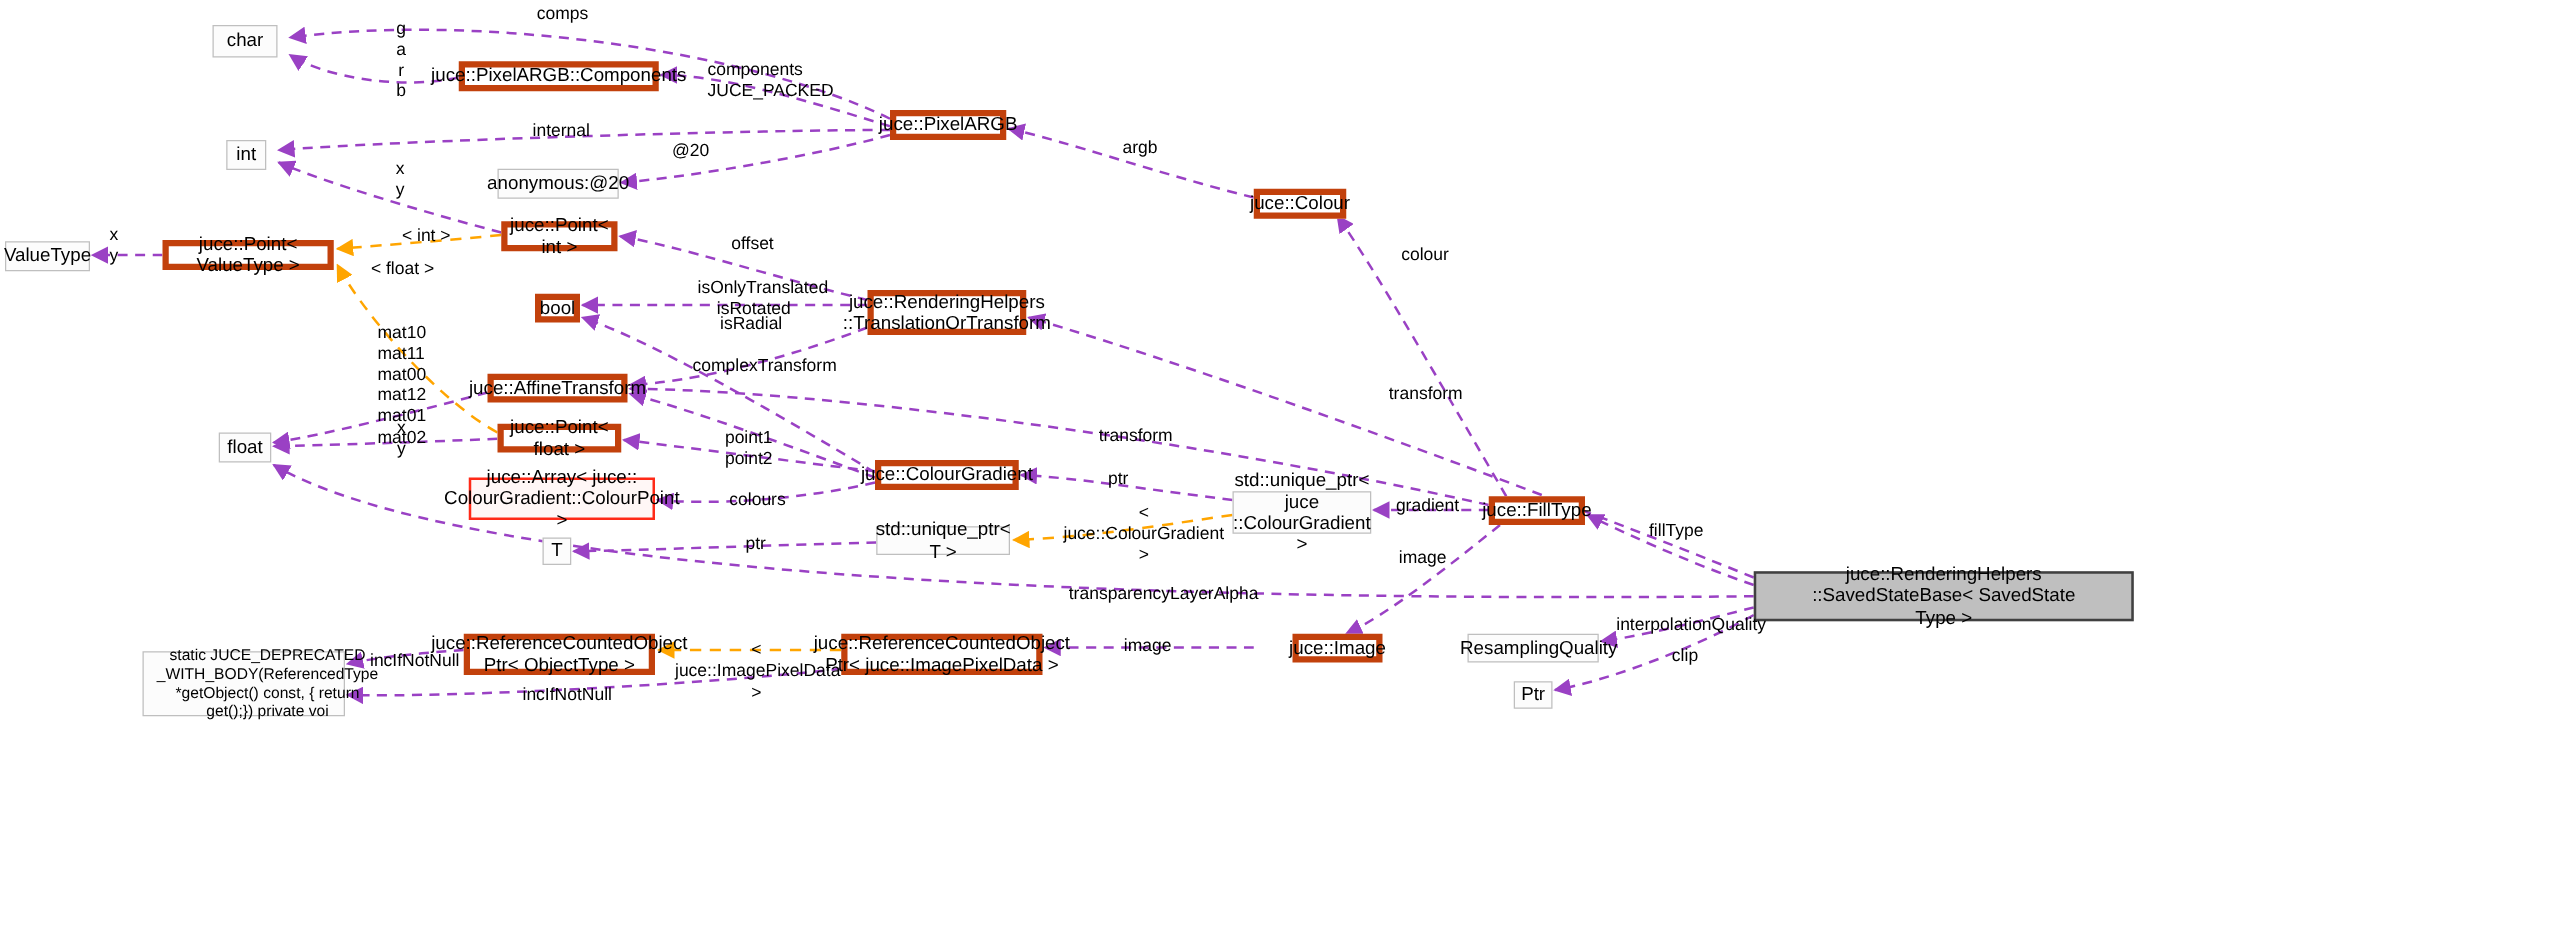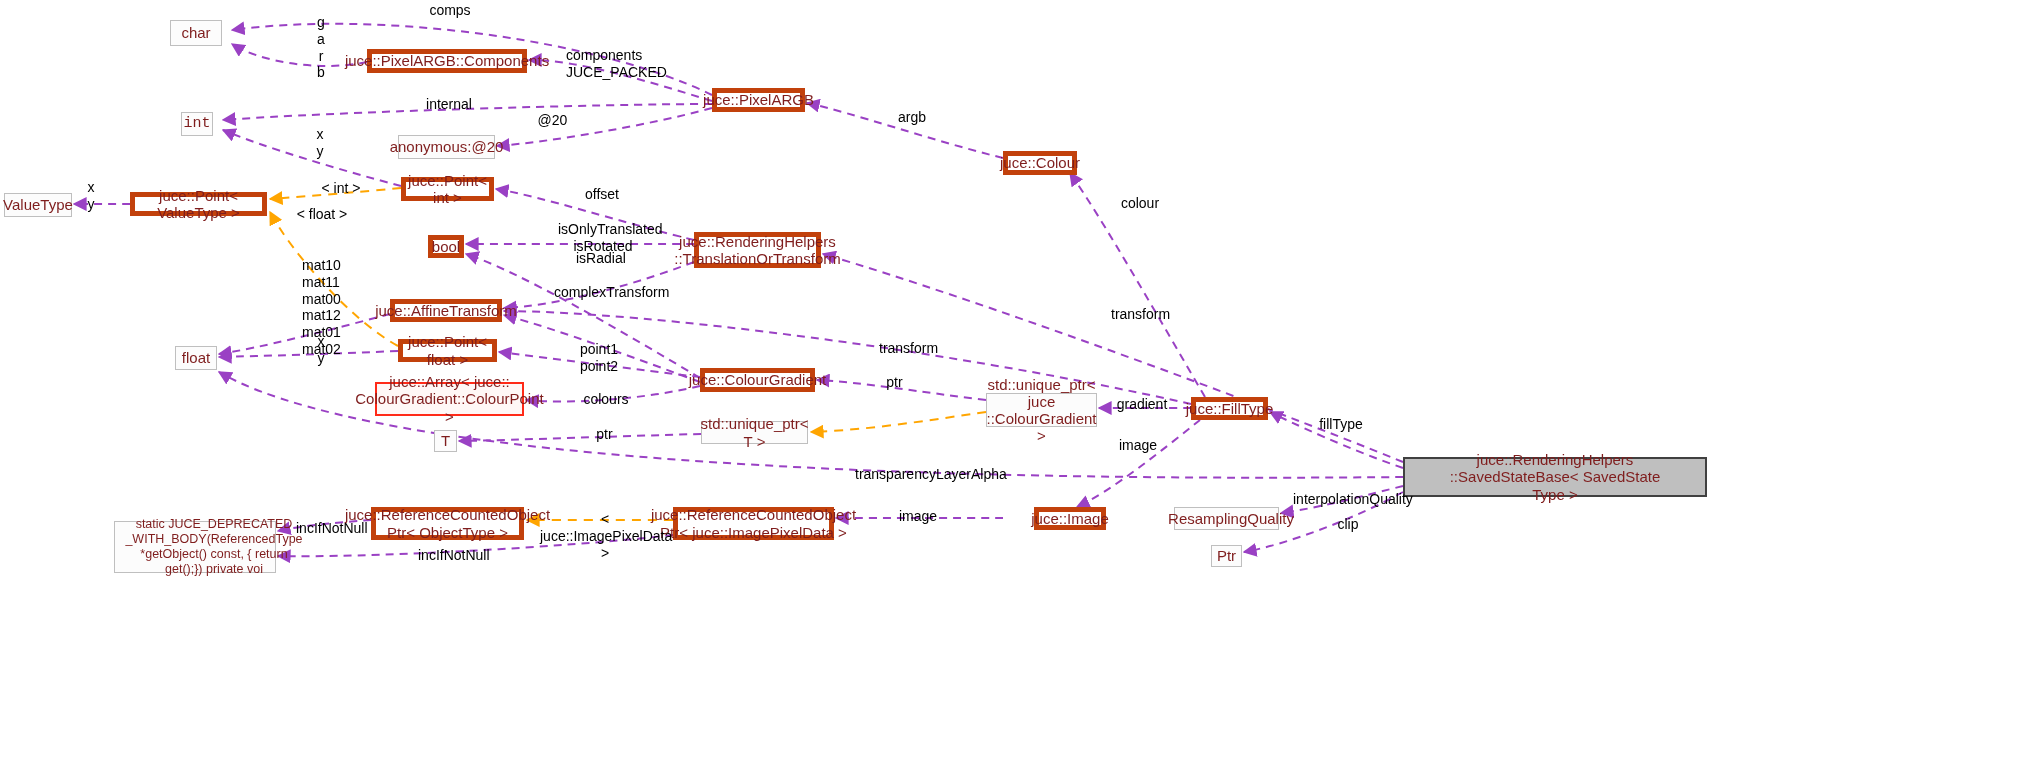--- a/index.html
+++ b/index.html
@@ -24,21 +24,21 @@
   }
   .node {
     position: absolute;
     box-sizing: border-box;
     display: flex;
     align-items: center;
     justify-content: center;
     text-align: center;
     font-size: 15px;
     line-height: 1.15;
-    color: #7f1d1d;
+    color: #000000;
     background: #ffffff;
     white-space: pre-line;
     padding: 2px 6px;
   }
   
   .node.plain {
     border: 1px solid #bfbfbf;
     background: #fcfcfc;
   }
   
@@ -162,21 +162,21 @@
       <path d="M 673,520 C 620,520 570,520 527,520"></path>
     </g>
   </svg>
 
   <div class="node plain" style="left:170px;top:20px;width:52px;height:26px;">char</div>
 
   <div class="node cls" style="left:367px;top:49px;width:160px;height:24px;">juce::PixelARGB::Components</div>
 
   <div class="node cls" style="left:712px;top:88px;width:93px;height:24px;">juce::PixelARGB</div>
 
-  <div class="node plain" style="left:181px;top:112px;width:32px;height:24px;font-family:Liberation Mono, monospace;">int</div>
+  <div class="node plain" style="left:181px;top:112px;width:32px;height:24px;">int</div>
 
   <div class="node plain" style="left:398px;top:135px;width:97px;height:24px;">anonymous:@20</div>
 
   <div class="node cls" style="left:1003px;top:151px;width:74px;height:24px;">juce::Colour</div>
 
   <div class="node plain" style="left:4px;top:193px;width:68px;height:24px;">ValueType</div>
 
   <div class="node cls" style="left:130px;top:192px;width:137px;height:24px;">juce::Point&lt; ValueType &gt;</div>
 
   <div class="node cls" style="left:401px;top:177px;width:93px;height:24px;">juce::Point&lt; int &gt;</div>
@@ -280,20 +280,21 @@
 
   <div class="edge-label" style="left:579px;top:341px;width:40px;">point1
 point2</div>
 
   <div class="edge-label" style="left:886px;top:374px;width:17px;">ptr</div>
 
   <div class="edge-label" style="left:583px;top:391px;width:46px;">colours</div>
 
   <div class="edge-label" style="left:1116px;top:396px;width:52px;">gradient</div>
 
+  <div class="edge-label" style="left:848px;top:401px;width:134px;">&lt; juce::ColourGradient &gt;</div>
 
   <div class="edge-label" style="left:1319px;top:416px;width:44px;">fillType</div>
 
   <div class="edge-label" style="left:596px;top:426px;width:17px;">ptr</div>
 
   <div class="edge-label" style="left:1119px;top:437px;width:38px;">image</div>
 
   <div class="edge-label" style="left:855px;top:466px;width:133px;">transparencyLayerAlpha</div>
 
   <div class="edge-label" style="left:1293px;top:491px;width:112px;">interpolationQuality</div>

